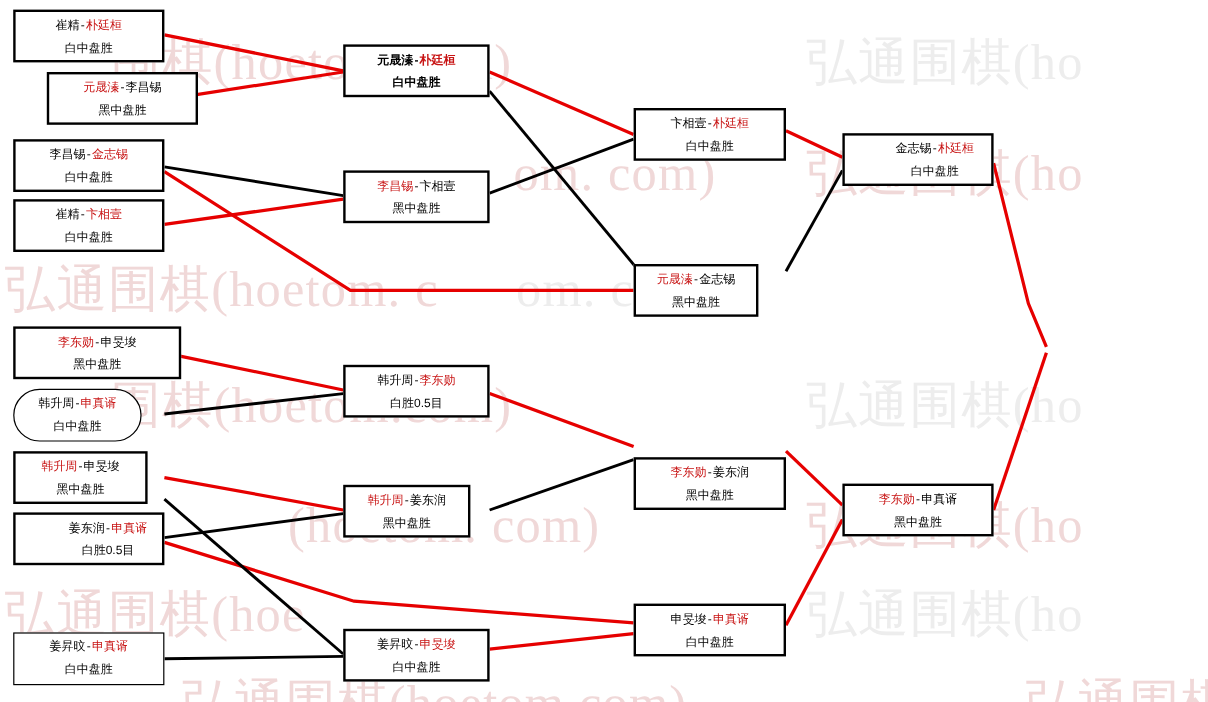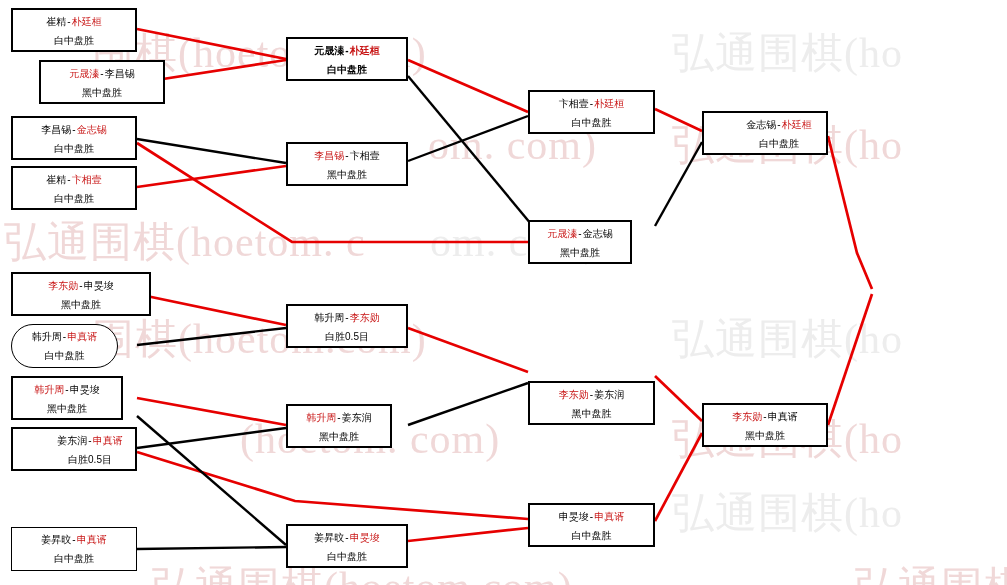--- a/index.html
+++ b/index.html
@@ -27,20 +27,21 @@
     <span class="wm pink" style="left: 92px; top: 30px;">围棋(hoetom.com)</span>
     <span class="wm gray" style="left: 672px; top: 30px;">弘通围棋(ho</span>
     <span class="wm pink" style="left: 428px; top: 122px;">om. com)</span>
     <span class="wm pink" style="left: 672px; top: 122px;">弘通围棋(ho</span>
     <span class="wm pink" style="left: 4px; top: 219px;">弘通围棋(hoetom. c</span>
     <span class="wm gray" style="left: 430px; top: 219px;">om. com)</span>
     <span class="wm pink" style="left: 92px; top: 316px;">围棋(hoetom.com)</span>
     <span class="wm gray" style="left: 672px; top: 316px;">弘通围棋(ho</span>
     <span class="wm pink" style="left: 240px; top: 416px;">(hoetom. com)</span>
     <span class="wm pink" style="left: 672px; top: 416px;">弘通围棋(ho</span>
+    <span class="wm pink" style="left: 4px; top: 490px;">弘通围棋(hoe</span>
     <span class="wm gray" style="left: 672px; top: 490px;">弘通围棋(ho</span>
     <span class="wm pink" style="left: 152px; top: 564px;">弘通围棋(hoetom.com)</span>
     <span class="wm pink" style="left: 855px; top: 564px;">弘通围棋(ho</span>
     <svg width="1007" height="585" id="links">
       <polyline points="137,29 286,59" fill="none" stroke="#e60000" stroke-width="2.7"></polyline>
       <polyline points="137,83 286,60" fill="none" stroke="#e60000" stroke-width="2.7"></polyline>
       <polyline points="137,139 286,163" fill="none" stroke="#000000" stroke-width="2.4"></polyline>
       <polyline points="137,187 286,166" fill="none" stroke="#e60000" stroke-width="2.7"></polyline>
       <polyline points="137,143 292,242 528,242" fill="none" stroke="#e60000" stroke-width="2.7"></polyline>
       <polyline points="408,60 528,112" fill="none" stroke="#e60000" stroke-width="2.7"></polyline>

